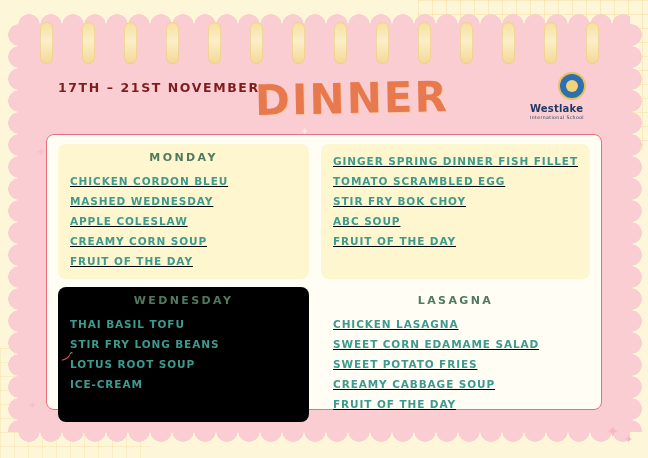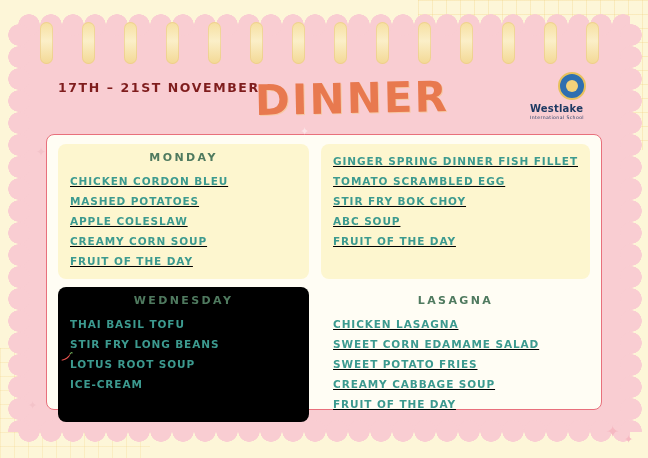--- a/index.html
+++ b/index.html
@@ -285,21 +285,21 @@
     <div class="logo-name">Westlake</div>
     <div class="logo-sub">International School</div>
   </div>
 
   <div class="panels">
 
     <div class="panel panel-a">
       <div class="day-name">MONDAY</div>
       <ul class="menu-list">
         <li>CHICKEN CORDON BLEU</li>
-        <li>MASHED POTATOES</li>
+        <li>MASHED WEDNESDAY</li>
         <li>APPLE COLESLAW</li>
         <li>CREAMY CORN SOUP</li>
         <li>FRUIT OF THE DAY</li>
       </ul>
     </div>
 
     <div class="panel panel-b">
       <ul class="menu-list">
         <li>GINGER SPRING DINNER FISH FILLET</li>
         <li>TOMATO SCRAMBLED EGG</li>

